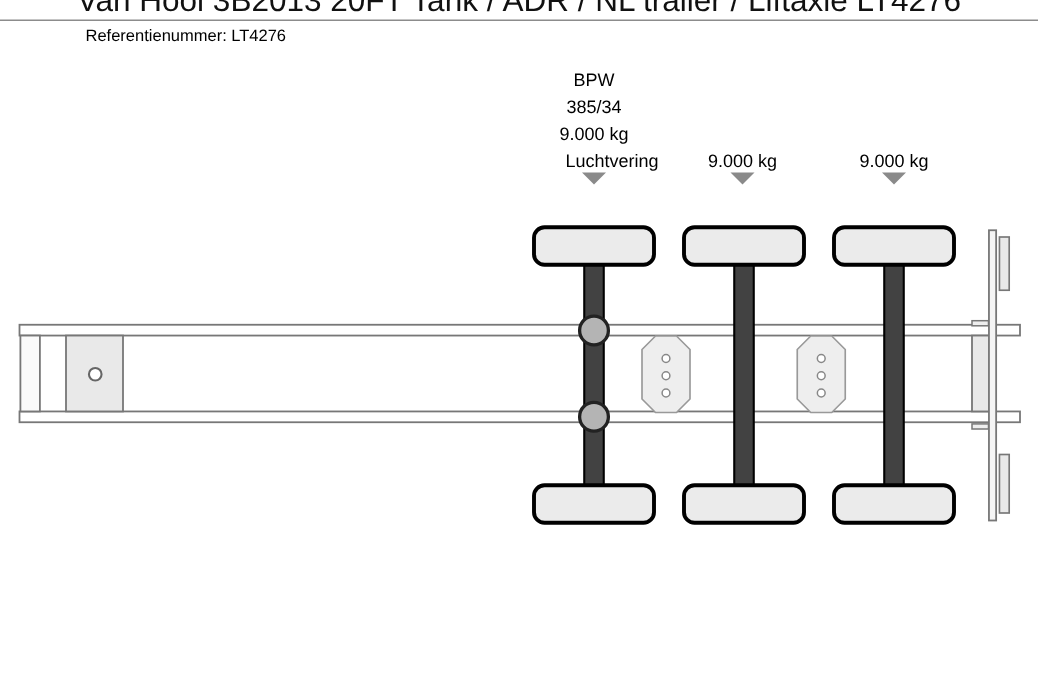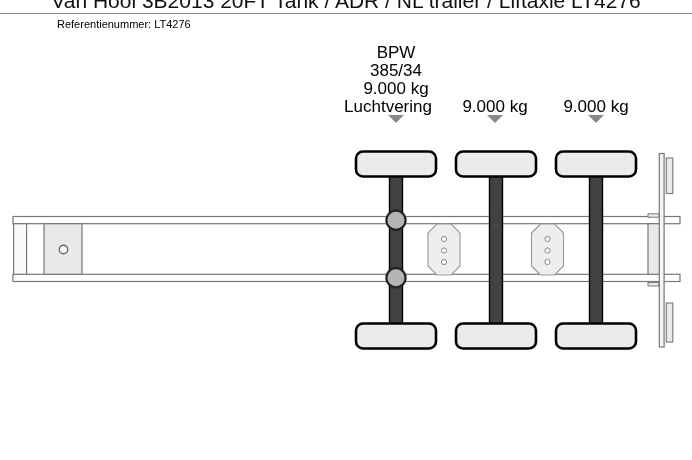--- a/index.html
+++ b/index.html
@@ -11,41 +11,41 @@
     position:absolute;top:-11px;left:0;width:692px;text-align:center;
     font-size:21px;line-height:24px;color:#111;white-space:nowrap;
   }
   .divider{
     position:absolute;top:13px;left:0;width:692px;height:1px;background:#8c8c8c;
   }
   .reference{
     position:absolute;top:18px;left:9px;font-size:11px;color:#000;margin-left:48px;
   }
   .label-line{
-    position:absolute;transform:translateX(-50%);font-size:17px;
+    position:absolute;transform:translateX(-50%);font-size:12px;
     line-height:18px;color:#000;white-space:nowrap;text-align:center;
   }
   .down-arrow{
     position:absolute;width:0;height:0;transform:translateX(-50%);
     border-left:8px solid transparent;border-right:8px solid transparent;
     border-top:8px solid #8a8a8a;
   }
   .diagram-svg{position:absolute;left:0;top:0;}
 </style>
 </head>
 <body>
 
 <div class="page-title">Van Hool 3B2013 20FT Tank / ADR / NL trailer / Liftaxle LT4276</div>
 <div class="divider"></div>
 <div class="reference">Referentienummer: LT4276</div>
 
 <div class="label-line" style="left:396px;top:44px;">BPW</div>
 <div class="label-line" style="left:396px;top:62px;">385/34</div>
 <div class="label-line" style="left:396px;top:80px;">9.000 kg</div>
-<div class="label-line" style="left:388px;top:98px;">Luchtvering</div>
+<div class="label-line" style="left:408px;top:98px;">Luchtvering</div>
 <div class="label-line" style="left:495px;top:98px;">9.000 kg</div>
 <div class="label-line" style="left:596px;top:98px;">9.000 kg</div>
 
 <div class="down-arrow" style="left:396px;top:115px;"></div>
 <div class="down-arrow" style="left:495px;top:115px;"></div>
 <div class="down-arrow" style="left:596px;top:115px;"></div>
 
 <svg class="diagram-svg" width="692" height="460" viewBox="0 0 692 460">
 
   <rect x="13" y="216.5" width="667" height="7.2" fill="#ffffff" stroke="#777777" stroke-width="1.2"></rect>

